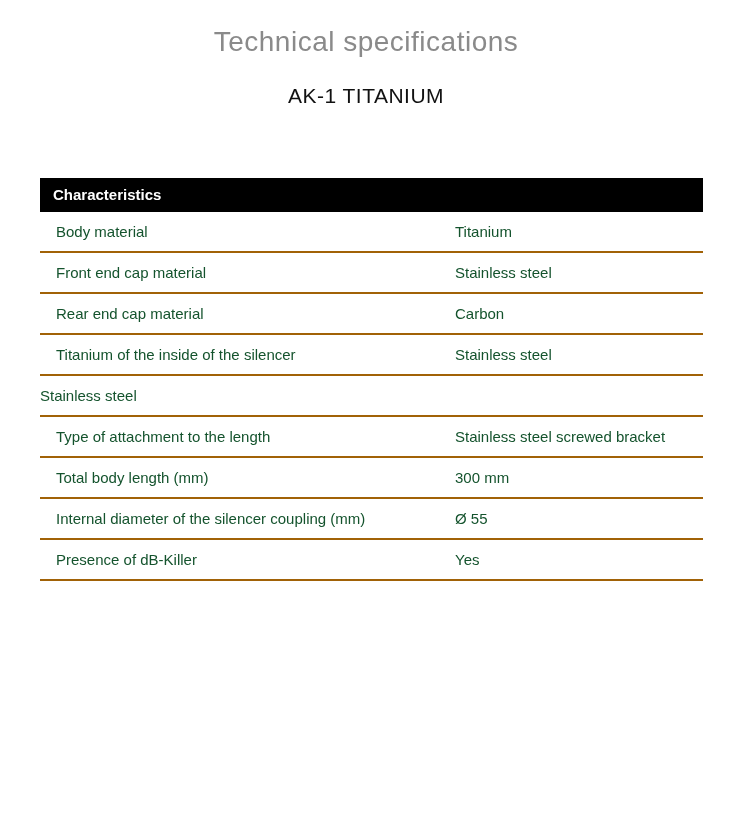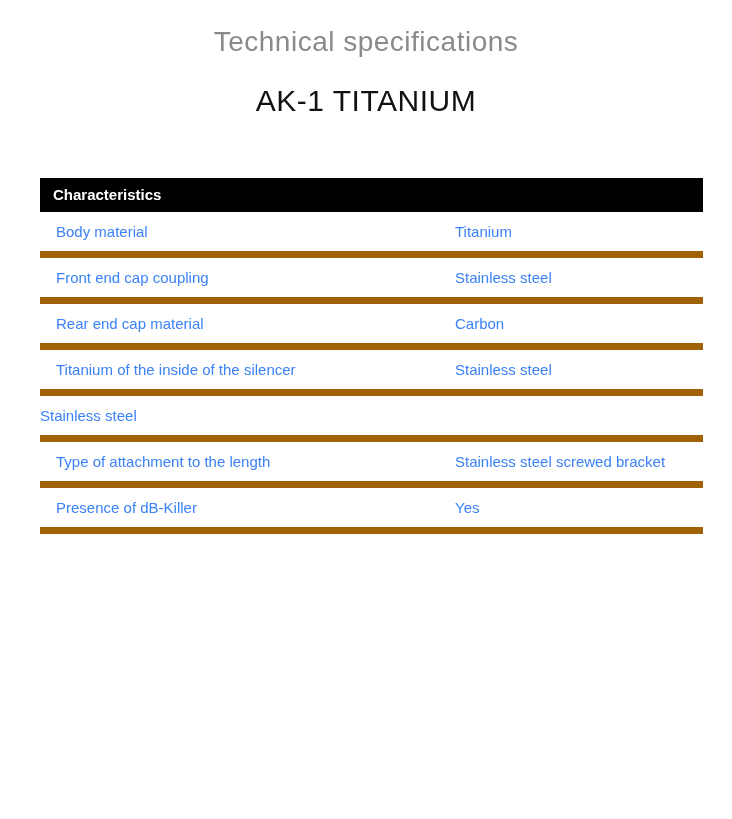--- a/index.html
+++ b/index.html
@@ -28,21 +28,21 @@
     color: #8a8a8a;
     letter-spacing: 0.5px;
   }
   .doc-subtitle {
     position: absolute;
     top: 84px;
     left: 0;
     width: 100%;
     margin: 0;
     text-align: center;
-    font-size: 30px;
+    font-size: 21px;
     font-weight: 400;
     color: #111111;
     letter-spacing: 0.5px;
   }
   .spec-table {
     position: absolute;
     top: 178px;
     left: 40px;
     width: 663px;
   }
@@ -53,23 +53,23 @@
     font-size: 15px;
     font-weight: 700;
     line-height: 34px;
     padding-left: 13px;
     box-sizing: border-box;
   }
   .spec-row {
     display: flex;
     align-items: center;
     height: 39px;
-    border-bottom: 7px solid #a16207;
+    border-bottom: 2px solid #a16207;
     font-size: 15px;
-    color: #3b82f6;
+    color: #14532d;
   }
   .spec-row .cell-label {
     flex: 0 0 399px;
     padding-left: 16px;
   }
   .spec-row .cell-value {
     flex: 1;
   }
   .drawing-wrap {
     position: absolute;
@@ -94,21 +94,21 @@
 
   <div class="spec-table">
     <div class="spec-table-header">Characteristics</div>
     <div>
     <div class="spec-row">
       <span class="cell-label">Body material</span>
       <span class="cell-value">Titanium</span>
     </div>
 
     <div class="spec-row">
-      <span class="cell-label">Front end cap coupling</span>
+      <span class="cell-label">Front end cap material</span>
       <span class="cell-value">Stainless steel</span>
     </div>
 
     <div class="spec-row">
       <span class="cell-label">Rear end cap material</span>
       <span class="cell-value">Carbon</span>
     </div>
 
     <div class="spec-row">
       <span class="cell-label">Titanium of the inside of the silencer</span>
@@ -117,21 +117,29 @@
 
     <div class="spec-row">
       <span class="cell-value">Stainless steel</span>
     </div>
 
     <div class="spec-row">
       <span class="cell-label">Type of attachment to the length</span>
       <span class="cell-value">Stainless steel screwed bracket</span>
     </div>
 
-
+    <div class="spec-row">
+      <span class="cell-label">Total body length (mm)</span>
+      <span class="cell-value">300 mm</span>
+    </div>
+
+    <div class="spec-row">
+      <span class="cell-label">Internal diameter of the silencer coupling (mm)</span>
+      <span class="cell-value">Ø 55</span>
+    </div>
 
     <div class="spec-row">
       <span class="cell-label">Presence of dB-Killer</span>
       <span class="cell-value">Yes</span>
     </div>
 
   </div>
   </div>
 
   <div class="drawing-wrap">

